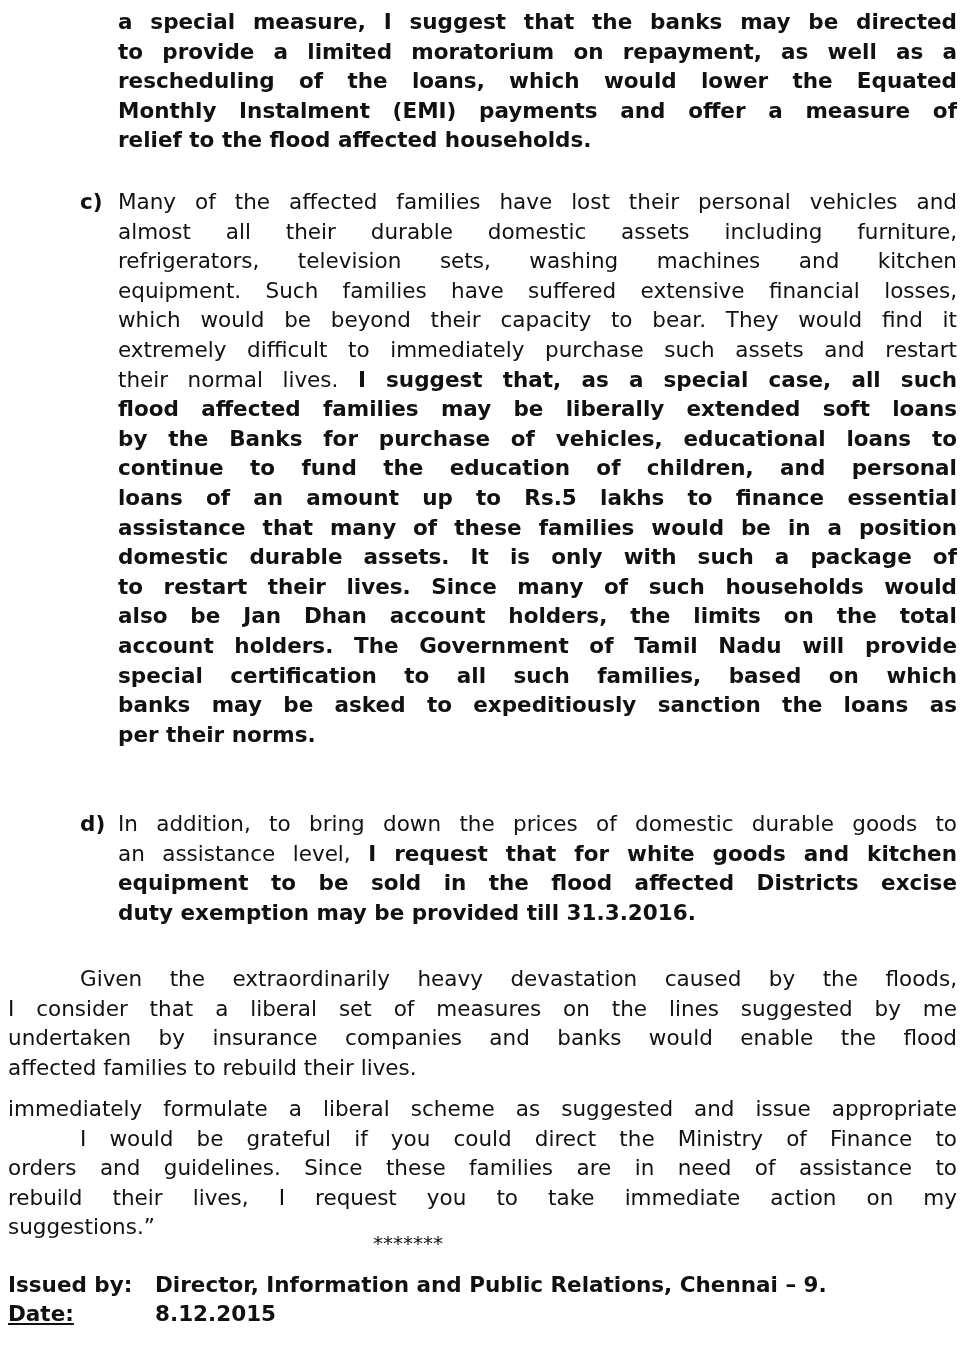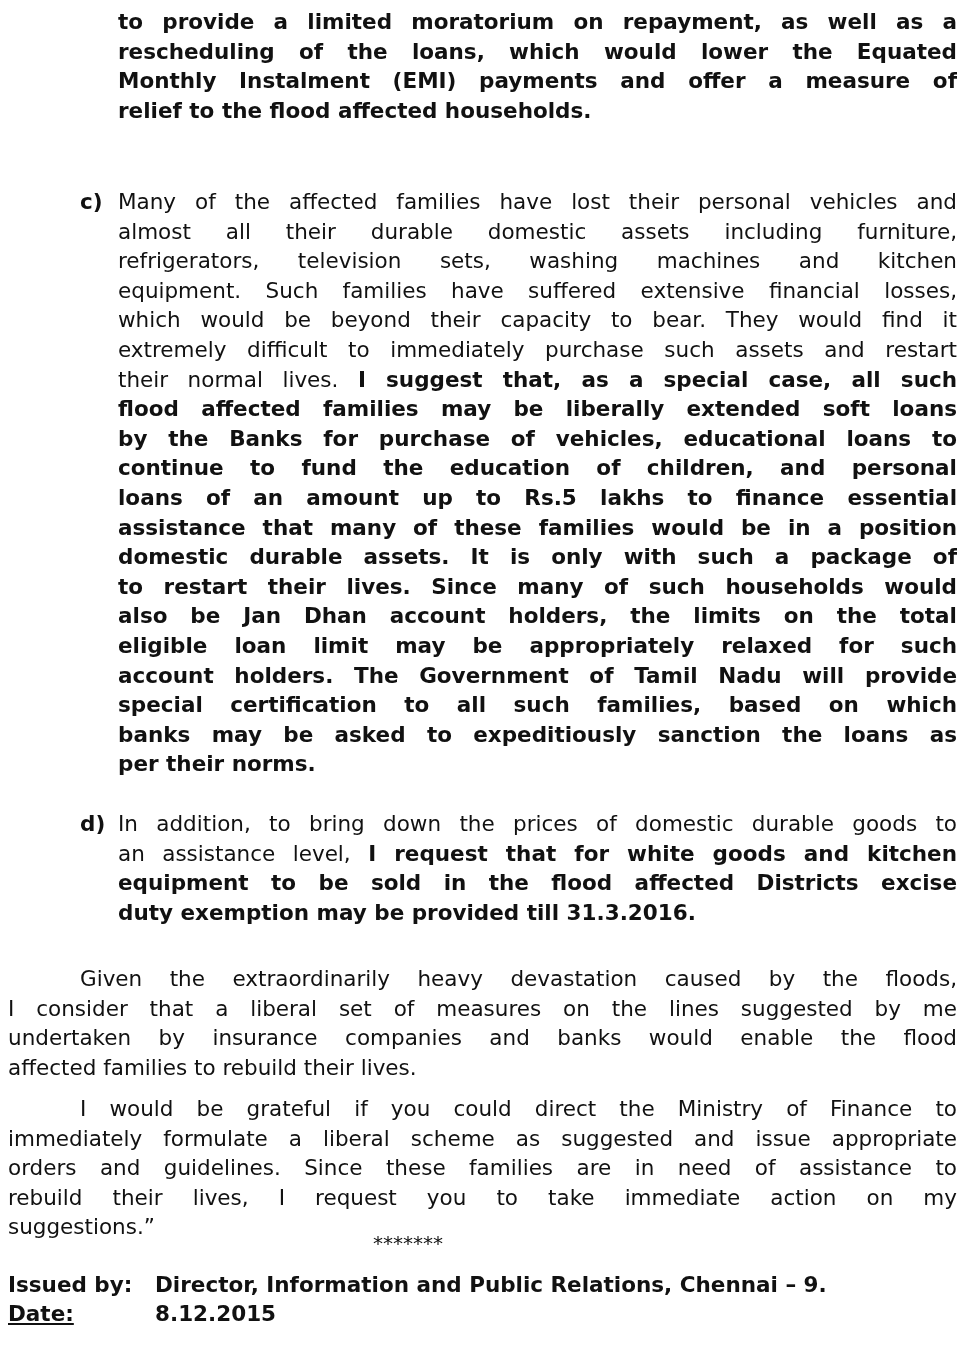--- a/index.html
+++ b/index.html
@@ -12,20 +12,21 @@
     .marker { position: absolute; font-weight: bold; }
     .ind { position: absolute; left: 118px; width: 839px; }
     .full { position: absolute; left: 8px; width: 949px; margin-top: 24px; }
     .row { display: block; height: 29.6px; line-height: 29.6px; text-align: justify; text-align-last: justify; white-space: nowrap; overflow: hidden; }
     .row.last { text-align-last: left; }
   </style>
 </head>
 <body>
 
 <div class="ind b" style="top:7px;">
+  <span class="row">a special measure, I suggest that the banks may be directed</span>
   <span class="row">to provide a limited moratorium on repayment, as well as a</span>
   <span class="row">rescheduling of the loans, which would lower the Equated</span>
   <span class="row">Monthly Instalment (EMI) payments and offer a measure of</span>
   <span class="row last">relief to the flood affected households.</span>
 </div>
 
 <span class="marker" style="left:80px; top:187px; line-height:29.6px;">c)</span>
 <div class="ind" style="top:187px;">
   <span class="row"><span>Many of the affected families have lost their personal vehicles and</span></span>
   <span class="row"><span>almost all their durable domestic assets including furniture,</span></span>
@@ -35,21 +36,20 @@
   <span class="row"><span>extremely difficult to immediately purchase such assets and restart</span></span>
   <span class="row"><span>their normal lives. </span><span class="b">I suggest that, as a special case, all such</span></span>
   <span class="row b">flood affected families may be liberally extended soft loans</span>
   <span class="row b">by the Banks for purchase of vehicles, educational loans to</span>
   <span class="row b">continue to fund the education of children, and personal</span>
   <span class="row b">loans of an amount up to Rs.5 lakhs to finance essential</span>
   <span class="row b">assistance that many of these families would be in a position</span>
   <span class="row b">domestic durable assets. It is only with such a package of</span>
   <span class="row b">to restart their lives. Since many of such households would</span>
   <span class="row b">also be Jan Dhan account holders, the limits on the total</span>
-  <span class="row b">eligible loan limit may be appropriately relaxed for such</span>
   <span class="row b">account holders. The Government of Tamil Nadu will provide</span>
   <span class="row b">special certification to all such families, based on which</span>
   <span class="row b">banks may be asked to expeditiously sanction the loans as</span>
   <span class="row b last">per their norms.</span>
 </div>
 
 <span class="marker" style="left:80px; top:809px; line-height:29.6px;">d)</span>
 <div class="ind" style="top:809px;">
   <span class="row"><span>In addition, to bring down the prices of domestic durable goods to</span></span>
   <span class="row"><span>an assistance level, </span><span class="b">I request that for white goods and kitchen</span></span>
@@ -58,22 +58,22 @@
 </div>
 
 <div class="full" style="top:940px;">
   <span class="row" style="padding-left:72px;">Given the extraordinarily heavy devastation caused by the floods,</span>
   <span class="row">I consider that a liberal set of measures on the lines suggested by me</span>
   <span class="row">undertaken by insurance companies and banks would enable the flood</span>
   <span class="row last">affected families to rebuild their lives.</span>
 </div>
 
 <div class="full" style="top:1070px;">
+  <span class="row">immediately formulate a liberal scheme as suggested and issue appropriate</span>
   <span class="row" style="padding-left:72px;">I would be grateful if you could direct the Ministry of Finance to</span>
-  <span class="row">immediately formulate a liberal scheme as suggested and issue appropriate</span>
   <span class="row">orders and guidelines. Since these families are in need of assistance to</span>
   <span class="row">rebuild their lives, I request you to take immediate action on my</span>
   <span class="row last">suggestions.”</span>
 </div>
 
 <div class="line" style="left:373px; top:1229px; font-size:20px;">*******</div>
 
 <div class="line b" style="left:8px; top:1270px;">Issued by:</div>
 <div class="line b" style="left:155px; top:1270px;">Director, Information and Public Relations, Chennai – 9.</div>
 <div class="line b" style="left:8px; top:1299px;text-decoration:underline;">Date:</div>

